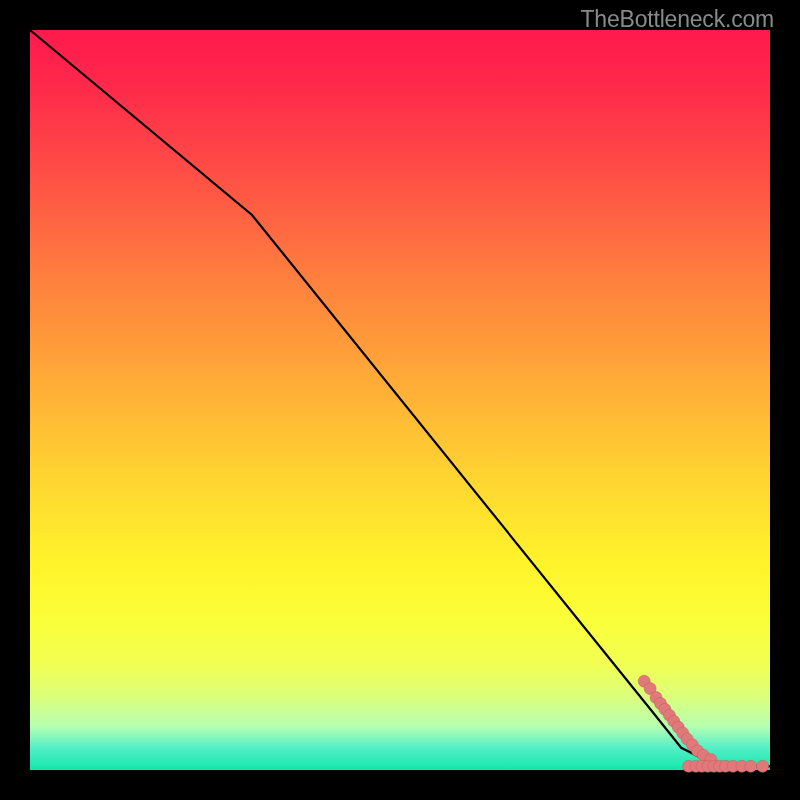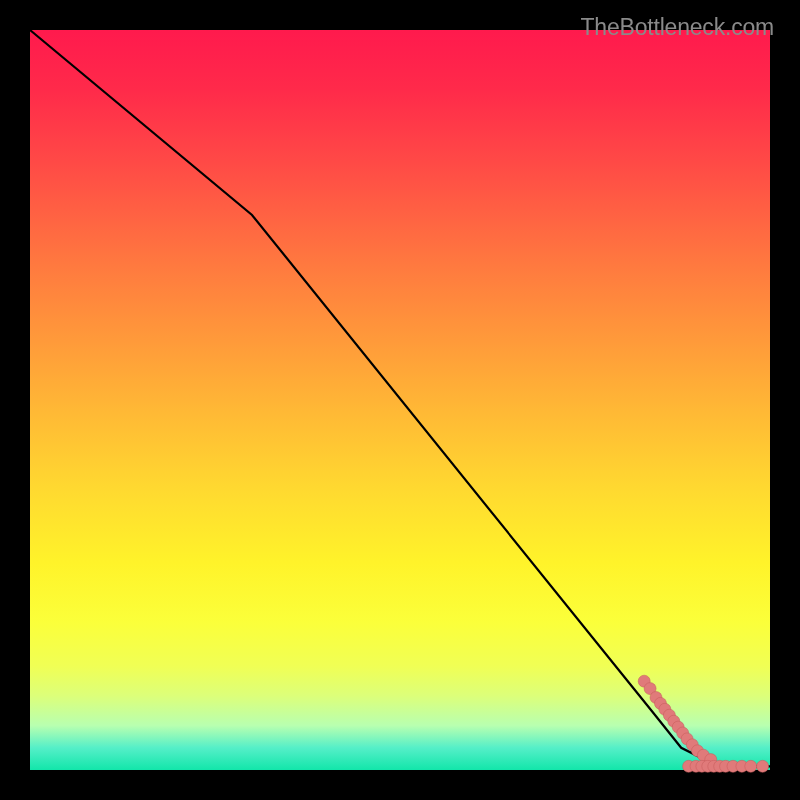--- a/index.html
+++ b/index.html
@@ -30,21 +30,21 @@
       #fbff3a 80%,
       #f0ff55 86%,
       #dcff7a 90%,
       #b8ffb0 94%,
       #55efc8 97%,
       #12e6aa 100%
     );
   }
   .watermark {
     position: absolute;
-    top: 14px;
+    top: 6px;
     right: 26px;
     color: #8a8a8a;
     font-size: 23px;
     font-weight: 500;
     letter-spacing: -0.2px;
   }
   svg.overlay {
     position: absolute;
     left: 30px;
     top: 30px;

